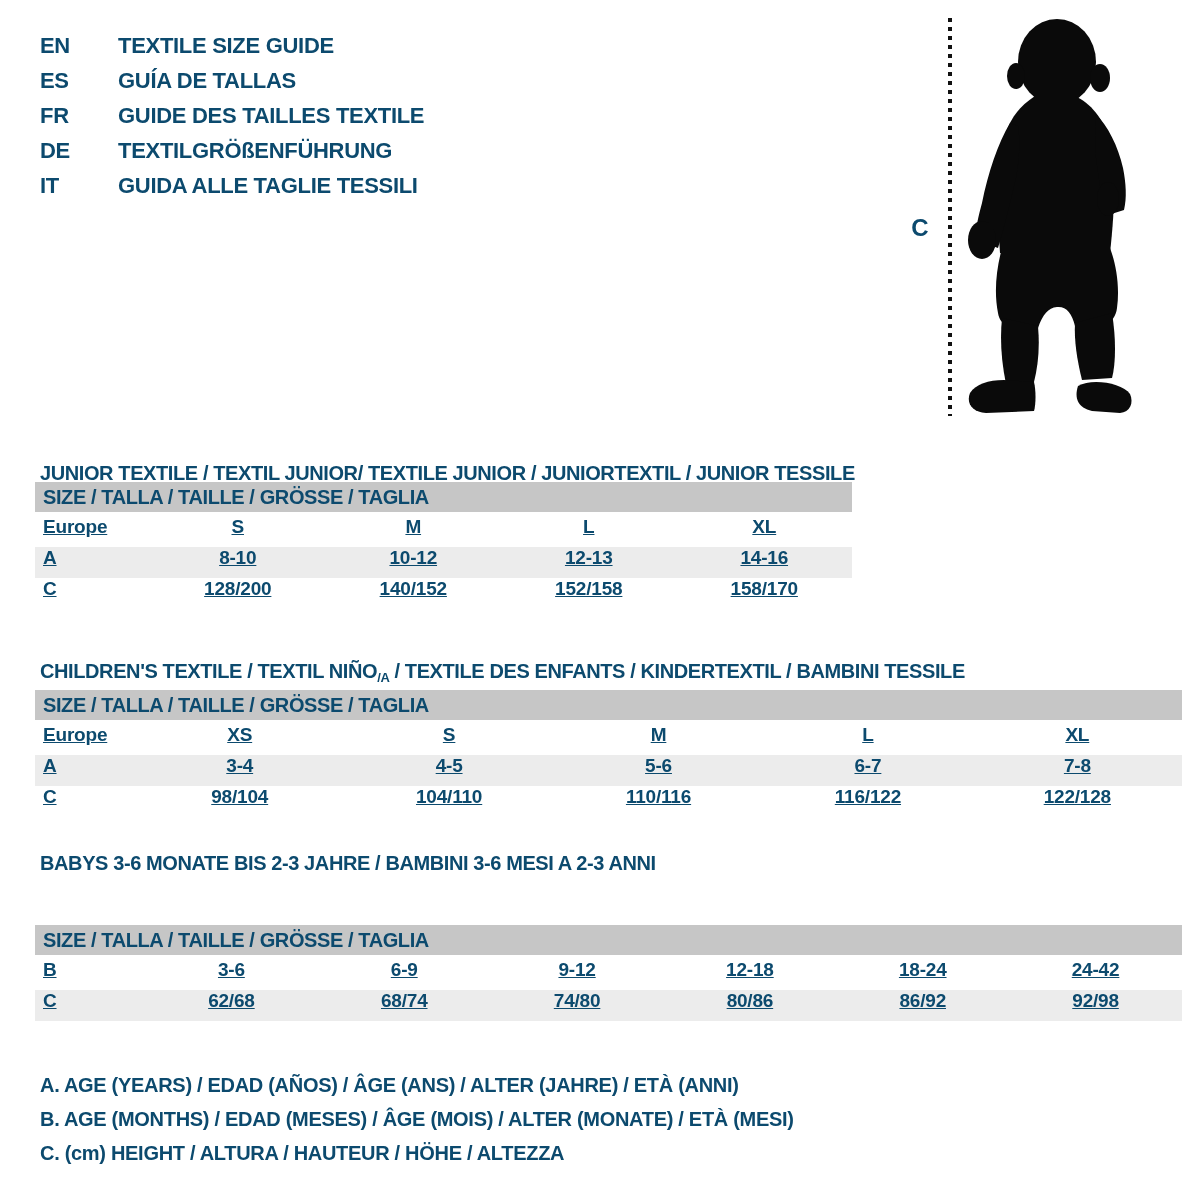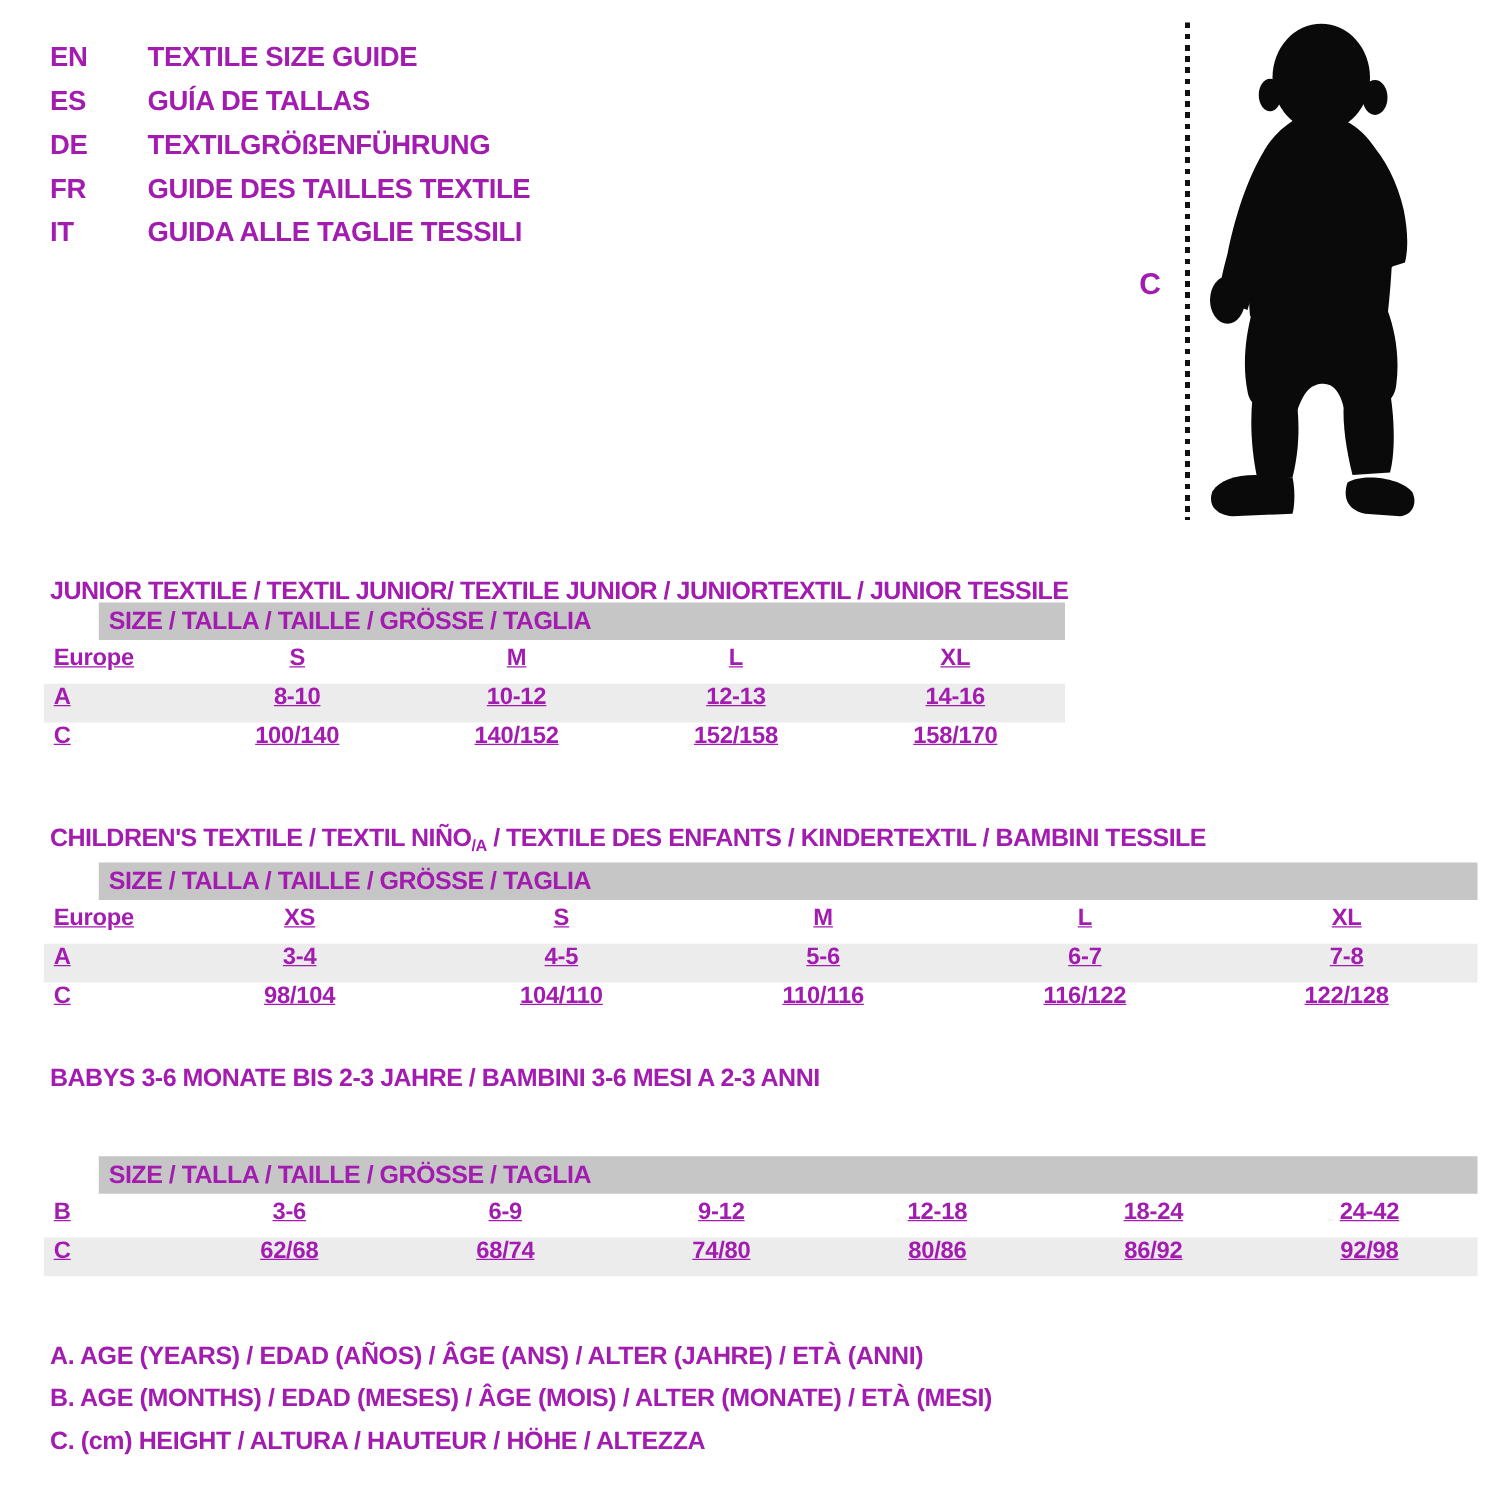--- a/index.html
+++ b/index.html
@@ -1,37 +1,37 @@
 <!DOCTYPE html>
 <html><head>
 <meta charset="utf-8">
 <style>
   html,body { margin:0; padding:0; background:#fff; }
   .canvas {
     position:relative; width:1200px; height:1200px; background:#ffffff;
-    font-family:"Liberation Sans", sans-serif; font-weight:bold; color:#a21caf;
+    font-family:"Liberation Sans", sans-serif; font-weight:bold; color:#0c4a6e;
     overflow:hidden;
   }
   
   .lang-block { position:absolute; left:40px; top:28px; font-size:22px; line-height:35px; letter-spacing:-0.3px; }
   .lang-row { display:flex; }
   .lang-code { width:78px; flex:0 0 78px; }
   
   .dashed-line { position:absolute; left:948px; top:18px; width:4px; height:398px;
     background:repeating-linear-gradient(to bottom,#111 0 4.5px,transparent 4.5px 9px); }
   .measure-c { position:absolute; left:903px; top:214px; width:34px; text-align:center; font-size:24px; }
   .baby-svg { position:absolute; left:960px; top:18px; width:190px; height:400px; }
   
   .section-title { position:absolute; left:40px; font-size:20px; letter-spacing:-0.4px; white-space:nowrap; }
   .subscript { font-size:13px; vertical-align:-4px; }
   .two-line { line-height:35px; }
   
   .table { position:absolute; left:35px; }
   .size-bar { background:#c6c6c6; height:30px; line-height:30px; padding-left:8px;
-    font-size:20px; letter-spacing:-0.4px; margin-bottom:4px; box-sizing:border-box;margin-left:44px; }
+    font-size:20px; letter-spacing:-0.4px; margin-bottom:4px; box-sizing:border-box; }
   .trow { display:flex; height:31px; font-size:19px; letter-spacing:-0.2px;text-decoration:underline; }
   .trow.shaded { background:#ececec; }
   .tlabel { padding-left:8px; box-sizing:border-box; }
   .t-junior { top:482px; width:817px; }
   .t-junior .tlabel { width:115px; flex:0 0 115px; }
   .t-children { top:690px; width:1147px; }
   .t-children .tlabel { width:100px; flex:0 0 100px; }
   .t-babies { top:925px; width:1147px; }
   .t-babies .tlabel { width:110px; flex:0 0 110px; }
   .tcell { flex:1; text-align:center; }
@@ -50,26 +50,26 @@
   <div class="lang-block">
     <div class="lang-row">
       <span class="lang-code">EN</span>
       <span>TEXTILE SIZE GUIDE</span>
     </div>
     <div class="lang-row">
       <span class="lang-code">ES</span>
       <span>GUÍA DE TALLAS</span>
     </div>
     <div class="lang-row">
+      <span class="lang-code">FR</span>
+      <span>GUIDE DES TAILLES TEXTILE</span>
+    </div>
+    <div class="lang-row">
       <span class="lang-code">DE</span>
       <span>TEXTILGRÖßENFÜHRUNG</span>
-    </div>
-    <div class="lang-row">
-      <span class="lang-code">FR</span>
-      <span>GUIDE DES TAILLES TEXTILE</span>
     </div>
     <div class="lang-row">
       <span class="lang-code">IT</span>
       <span>GUIDA ALLE TAGLIE TESSILI</span>
     </div>
   </div>
 
   <div class="dashed-line"></div>
   <div class="measure-c">C</div>
   <svg class="baby-svg" viewBox="0 0 190 400" aria-hidden="true">
@@ -102,21 +102,21 @@
     </div>
     <div class="trow shaded">
       <div class="tlabel">A</div>
       <div class="tcell">8-10</div>
       <div class="tcell">10-12</div>
       <div class="tcell">12-13</div>
       <div class="tcell">14-16</div>
     </div>
     <div class="trow">
       <div class="tlabel">C</div>
-      <div class="tcell">100/140</div>
+      <div class="tcell">128/200</div>
       <div class="tcell">140/152</div>
       <div class="tcell">152/158</div>
       <div class="tcell">158/170</div>
     </div>
   </div>
 
   <div id="title-children" class="section-title">
     <span>CHILDREN'S TEXTILE / TEXTIL NIÑO</span><span class="subscript">/A</span><span> / TEXTILE DES ENFANTS / KINDERTEXTIL / BAMBINI TESSILE</span>
   </div>
   <div class="table t-children">

